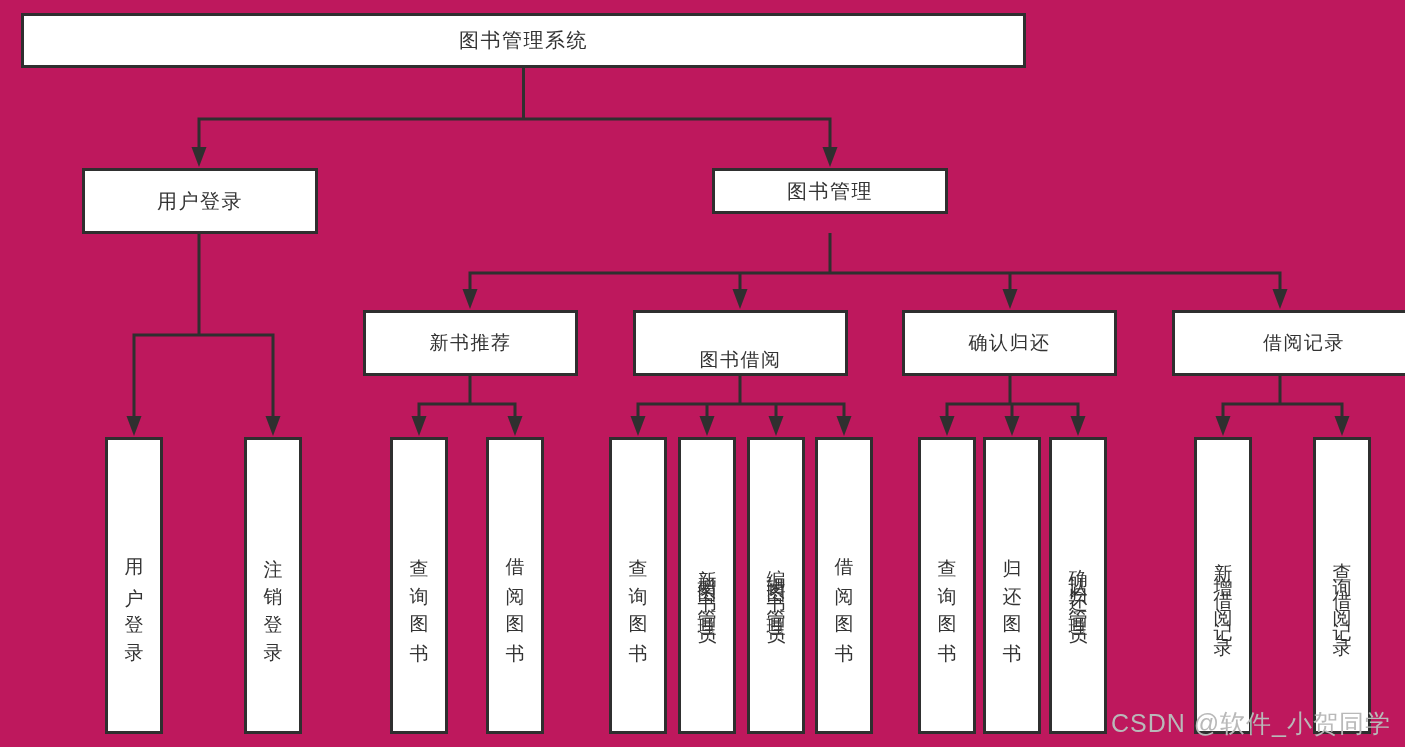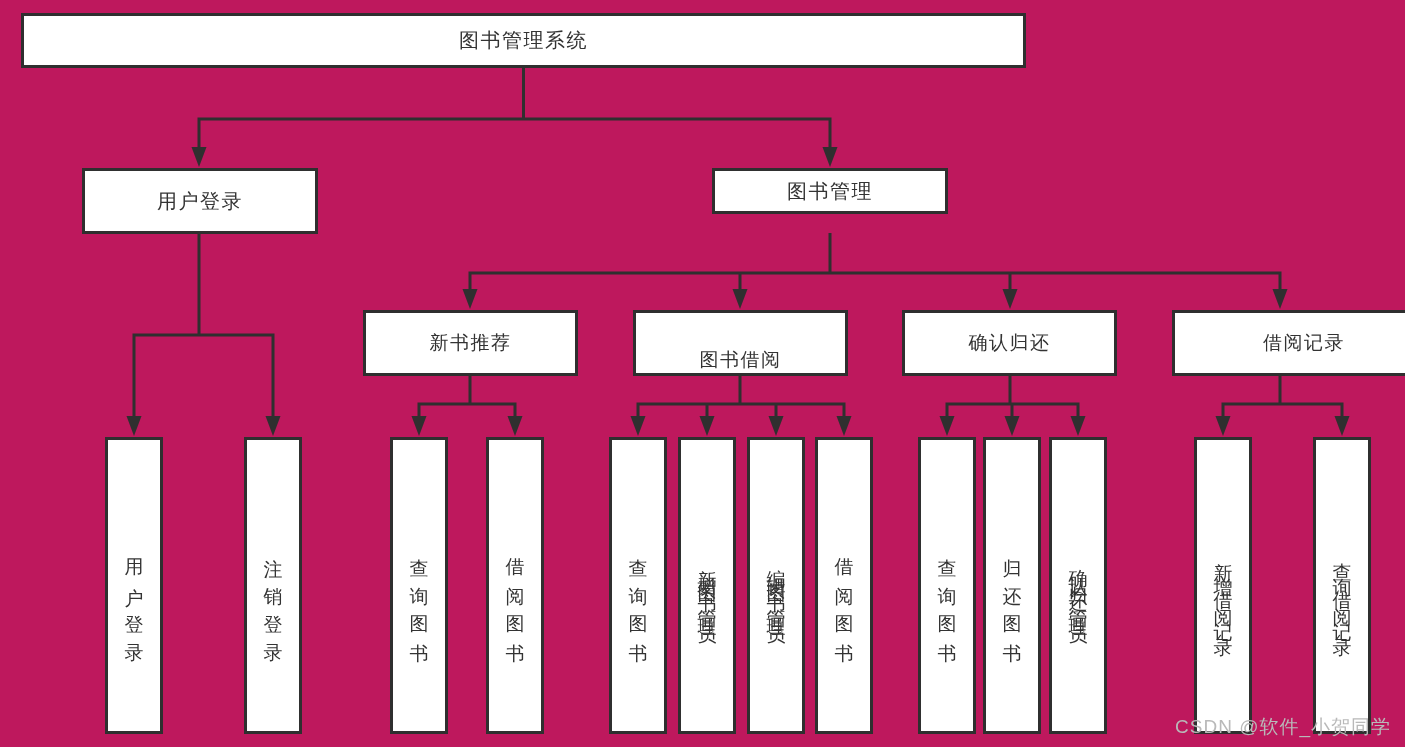--- a/index.html
+++ b/index.html
@@ -47,21 +47,21 @@
     line-height: 1.05;
     white-space: nowrap;
   }
   .len4 { letter-spacing: 1.5em;  margin-bottom: -1.5em; }
   .len6 { letter-spacing: 0.8em;  margin-bottom: -0.8em; }
   .len9 { letter-spacing: 0.42em; margin-bottom: -0.42em; }
   .watermark {
     position: absolute;
     right: 14px;
     bottom: 7px;
-    font-size: 19px;
+    font-size: 25px;
     color: #b9b9b9;
     letter-spacing: 1px;
     z-index: 5;
   }
 </style>
 </head>
 <body>
 
 <div class="canvas">
 

